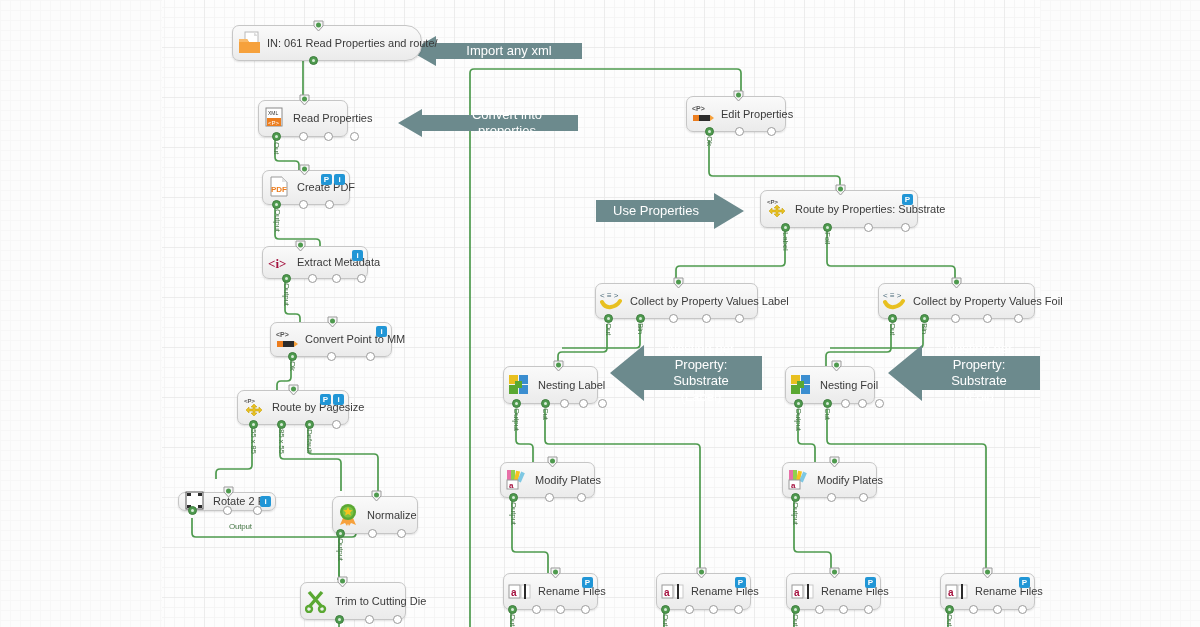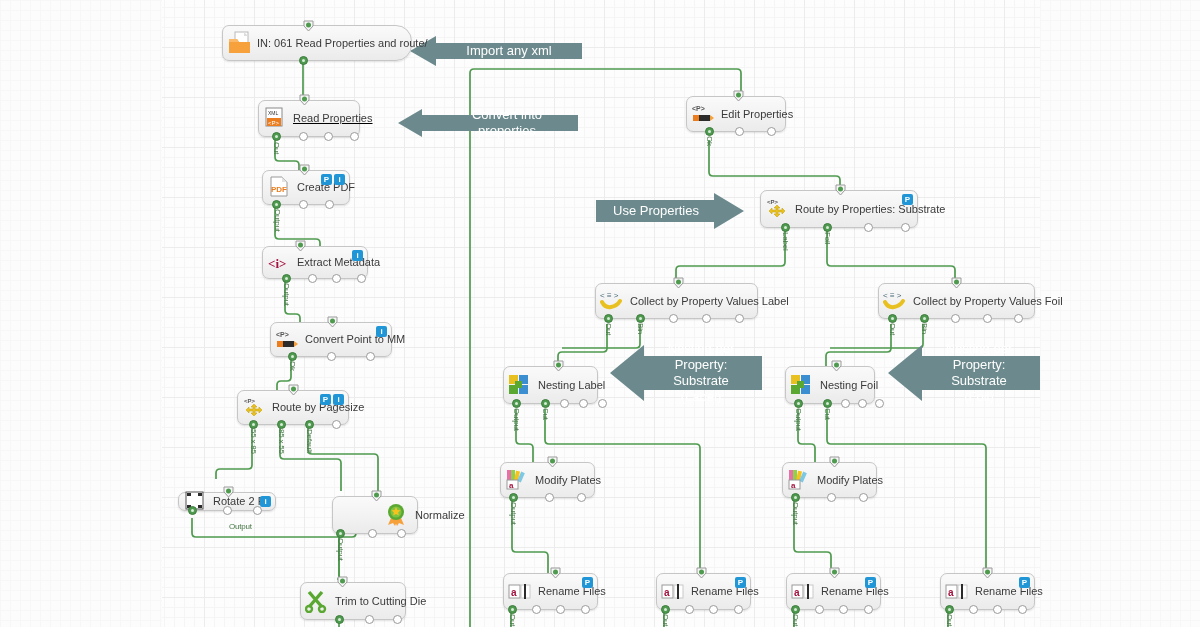--- a/index.html
+++ b/index.html
@@ -176,40 +176,40 @@
     <svg width="152" height="56" viewBox="0 0 152 56">
       <path d="M0,28 L34,0 L34,11 L152,11 L152,45 L34,45 L34,56 Z" fill="#6c8a8d"></path>
     </svg>
     <div class="txt" style="margin-left:30px;">
       <div><span class="sp">Nesting per</span></div>
       <div>Property: Substrate</div>
       <div class="sp">(Foil)</div>
     </div>
   </div>
 
-  <div class="node" style="left:222px;top:25px;width:190px;height:36px;border-radius:7px 16px 16px 7px;">
+  <div class="node" style="left:232px;top:25px;width:190px;height:36px;border-radius:7px 16px 16px 7px;">
     <span class="ico">
       <svg width="26" height="24" viewBox="0 0 26 24">
         <rect x="8" y="1" width="13" height="14" fill="#fff" stroke="#b9b9b9"></rect>
         <path d="M17,1 L21,5 L17,5 Z" fill="#ddd"></path>
         <path d="M2,8 h8 l2,3 h11 v11 h-21 Z" fill="#f6a13c"></path>
         <path d="M2,8 h8 l2,3 h-10 Z" fill="#f9b968"></path>
       </svg>
     </span>
     <span class="ttl">IN: 061 Read Properties and route/</span>
     <span class="inport" style="left:80px;top:-6px;">
       <svg width="11" height="12" viewBox="0 0 11 12">
           <path d="M1,1 h9 v5 l-4.5,5 L1,6 Z" fill="#f6f6f6" stroke="#9a9a9a"></path>
           <circle cx="5.5" cy="5" r="2.5" fill="#4e9a4e"></circle>
         </svg>
     </span>
     <span class="port on" style="left:76px;bottom:-5px;"></span>
   </div>
 
-  <div class="node" style="left:258px;top:100px;width:102px;height:37px;text-decoration:underline;">
+  <div class="node" style="left:258px;top:100px;width:90px;height:37px;">
     <span class="ico">
       <svg width="26" height="24" viewBox="0 0 26 24">
         <rect x="3" y="1" width="16" height="18" fill="#fff" stroke="#8a8a8a"></rect>
         <text x="5" y="8" font-size="5" fill="#333" font-family="sans-serif">XML</text>
         <rect x="4" y="11" width="14" height="8" fill="#ec7d1e"></rect>
         <text x="5" y="18" font-size="6" fill="#fff" font-family="sans-serif">&lt;P&gt;</text>
       </svg>
     </span>
     <span class="ttl">Read Properties</span>
     <span class="inport" style="left:40px;top:-7px;">
@@ -344,21 +344,21 @@
           <path d="M1,1 h9 v5 l-4.5,5 L1,6 Z" fill="#f6f6f6" stroke="#9a9a9a"></path>
           <circle cx="5.5" cy="5" r="2.5" fill="#4e9a4e"></circle>
         </svg>
     </span>
     <span class="port on" style="left:9px;bottom:-5px;"></span>
     <span class="port" style="left:44px;bottom:-5px;"></span>
     <span class="port" style="left:74px;bottom:-5px;"></span>
     <span class="plbl" style="left:50px;top:29px;transform:none;">Output</span>
   </div>
 
-  <div class="node" style="left:332px;top:496px;width:86px;height:38px;padding-left:48px;">
+  <div class="node" style="left:332px;top:496px;width:86px;height:38px;">
     <span class="ico">
       <svg width="26" height="24" viewBox="0 0 26 24">
         <path d="M6,15 l-3,7 l5,-2 l2,3 l3,-7 Z" fill="#f6a13c"></path>
         <path d="M16,15 l3,7 l-5,-2 l-2,3 l-3,-7 Z" fill="#f6a13c"></path>
         <circle cx="11" cy="9" r="8" fill="#5aa832"></circle>
         <circle cx="11" cy="9" r="5.5" fill="#7dc242"></circle>
         <path d="M11,4 l1.4,3 l3.2,.3 l-2.4,2.1 .7,3.1 L11,10.9 8.1,12.5 8.8,9.4 6.4,7.3 9.6,7 Z" fill="#f6c21e"></path>
       </svg>
     </span>
     <span class="ttl">Normalize</span>

